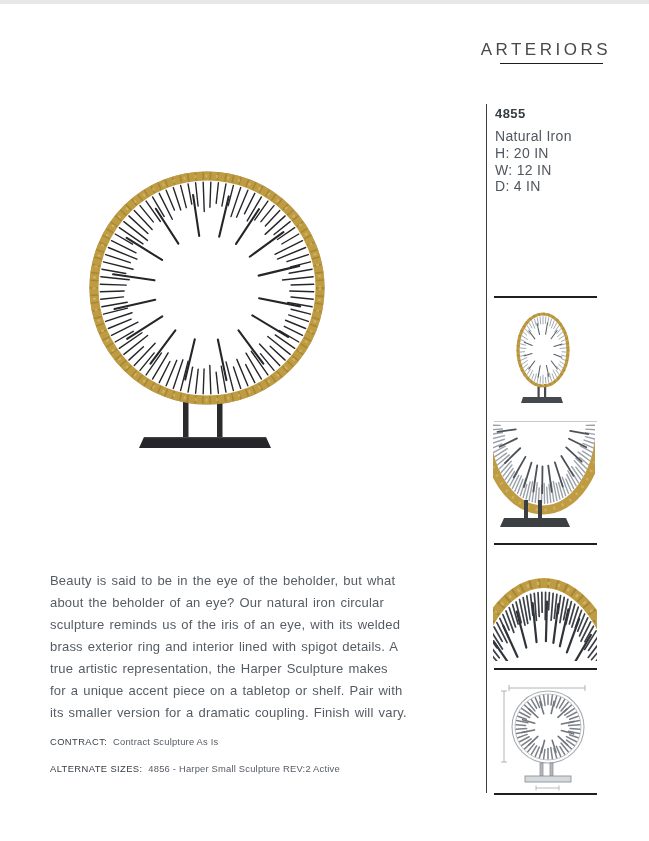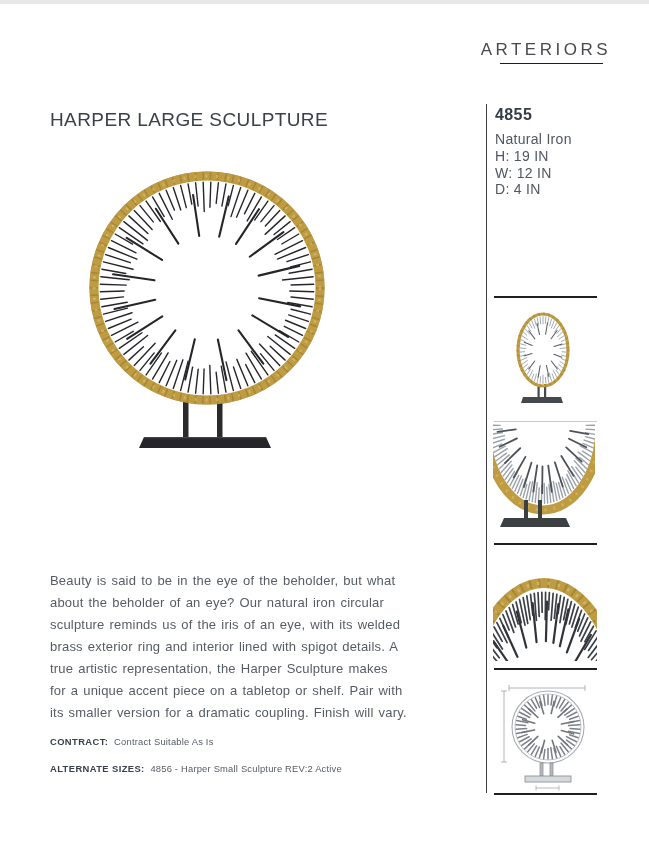--- a/index.html
+++ b/index.html
@@ -17,47 +17,46 @@
   
   .page-title{
     position:absolute;left:50px;top:105px;font-size:19px;line-height:22px;
     letter-spacing:0.4px;color:#3a414a;font-weight:400;white-space:nowrap;
   }
   
   .hero{position:absolute;left:70px;top:158px;width:270px;height:302px;}
   
   .v-rule{position:absolute;left:486px;top:100px;width:1px;height:689px;background:#3c3c3c;}
   .specs{position:absolute;left:495px;top:102px;color:#50575f;}
-  .spec-sku{font-size:16px;font-weight:bold;color:#353c44;letter-spacing:0.4px;margin-bottom:7px;}
+  .spec-sku{font-size:13px;font-weight:bold;color:#353c44;letter-spacing:0.4px;margin-bottom:7px;}
   .spec-line{font-size:14px;line-height:16.8px;letter-spacing:0.3px;}
   .divider{position:absolute;left:494px;width:103px;height:1.5px;background:#1f1f1f;}
   .divider.light{height:1px;background:#c9c9c9;}
   .thumb{position:absolute;}
   .thumb svg{display:block;}
   
   .left-text-col{position:absolute;left:50px;top:566px;width:358px;color:#555c64;}
   .description{
     font-size:13px;line-height:22px;letter-spacing:0.2px;word-spacing:1.2px;
     margin:0 0 10px 0;
   }
   .meta-line{font-size:9.4px;line-height:16.6px;letter-spacing:0.2px;margin-top:10px;white-space:nowrap;}
-  .meta-label{font-weight:bold;color:#394049;letter-spacing:0.4px;}
+  .meta-label{font-weight:normal;color:#394049;letter-spacing:0.4px;}
   .meta-value{color:#555c64;margin-left:3px;}
 </style>
 </head>
 <body>
 
 <div class="sheet">
 
   <div class="logo-wrap">
     <div class="logo">ARTERIORS</div>
     <div class="logo-underline"></div>
   </div>
 
-  <div class="page-title">HARPER LARGE SCULPTURE</div>
 
   <div class="hero">
     <svg id="main-art" width="270" height="302" viewBox="0 0 270 302">
         <rect x="113" y="240" width="5.5" height="38" fill="#2b2b2b"></rect>
         <rect x="147" y="240" width="5.5" height="38" fill="#2b2b2b"></rect>
         <path d="M74 275 L196 275 L201 286 L69 286 Z" fill="#26262a"></path>
         <line x1="74" y1="275.7" x2="196" y2="275.7" stroke="#4a4a4a" stroke-width="1"></line>
         <ellipse cx="137" cy="126" rx="117" ry="116" fill="none" stroke="#8a6d2a" stroke-width="1.2" opacity="0.7"></ellipse>
         <ellipse cx="137" cy="126" rx="113" ry="112" fill="none" stroke="#bf9c42" stroke-width="9"></ellipse>
         <ellipse cx="137" cy="126" rx="113" ry="112" fill="none" stroke="#8a6d2a" stroke-width="8" stroke-dasharray="1.5 6" opacity="0.45"></ellipse>
@@ -167,21 +166,21 @@
         <line x1="213.3825766647749" y1="70.14703783363268" x2="179.73787027671926" y2="94.74893783548495" stroke="#26262a" stroke-width="2.1" stroke-linecap="round"></line>
         <line x1="229.25966281513507" y1="103.88243807383243" x2="188.62147800370653" y2="113.62469749369195" stroke="#26262a" stroke-width="2.1" stroke-linecap="round"></line>
       </svg>
   </div>
 
   <div class="v-rule"></div>
 
   <div class="specs">
     <div class="spec-sku">4855</div>
     <div class="spec-line">Natural Iron</div>
-    <div class="spec-line">H: 19 IN</div>
+    <div class="spec-line">H: 20 IN</div>
     <div class="spec-line">W: 12 IN</div>
     <div class="spec-line">D: 4 IN</div>
   </div>
 
   <div class="divider" style="top:292px"></div>
 
   <div class="thumb" style="left:515px;top:306px">
     <svg id="thumb1-art" width="56" height="98" viewBox="0 0 56 98">
         <rect x="22.5" y="74" width="2.2" height="14" fill="#45484c"></rect>
         <rect x="29" y="74" width="2.2" height="14" fill="#45484c"></rect>
@@ -486,21 +485,21 @@
         <line x1="63" y1="103.5" x2="63" y2="108.5" stroke="#a7abb0" stroke-width="0.8"></line>
       </svg>
   </div>
 
   <div class="divider" style="top:789px"></div>
 
   <div class="left-text-col">
     <p class="description">Beauty is said to be in the eye of the beholder, but what about the beholder of an eye? Our natural iron circular sculpture reminds us of the iris of an eye, with its welded brass exterior ring and interior lined with spigot details. A true artistic representation, the Harper Sculpture makes for a unique accent piece on a tabletop or shelf. Pair with its smaller version for a dramatic coupling. Finish will vary.</p>
     <div class="meta-line">
       <span class="meta-label">CONTRACT:</span>
-      <span class="meta-value">Contract Suitable As Is</span>
+      <span class="meta-value">Contract Sculpture As Is</span>
     </div>
     <div class="meta-line">
       <span class="meta-label">ALTERNATE SIZES:</span>
       <span class="meta-value">4856 - Harper Small Sculpture REV:2 Active</span>
     </div>
   </div>
 
 </div>
 
 </body></html>

